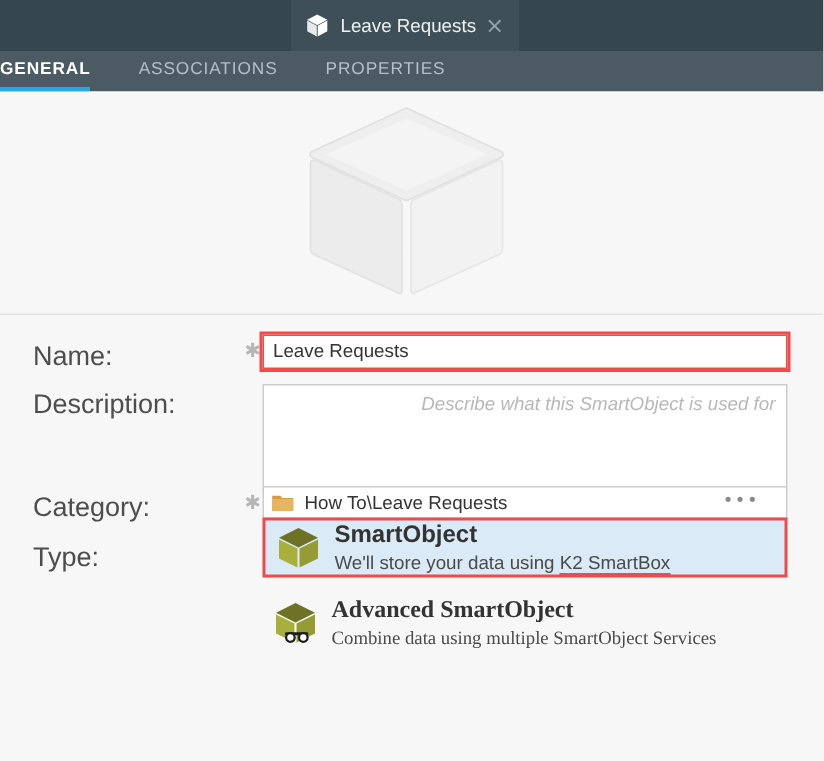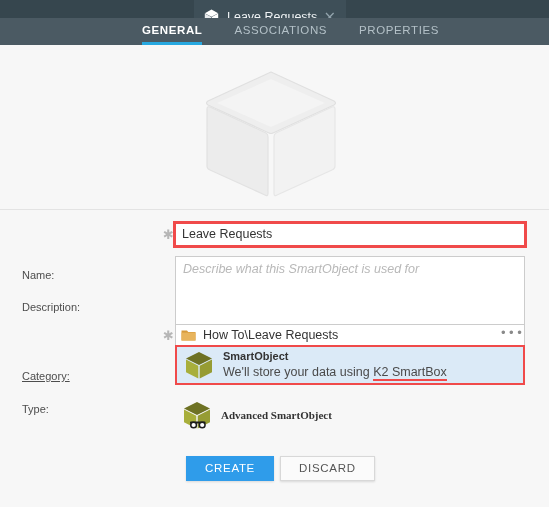--- a/index.html
+++ b/index.html
@@ -46,26 +46,25 @@
     flex: 0 0 auto;
     color: #93a4ad;
     font-size: 15px;
     line-height: 1;
     padding: 0 2px;
     font-family: "DejaVu Sans", sans-serif;
   }
 
   
   .tabstrip {
-    position: absolute; top: 18px; left: 0;
+    position: absolute; top: 34px; left: 0;
     width: 549px; height: 27px;
     background: #4b5a63;
     display: flex;
     align-items: flex-start;
-    padding-left: 142px;
   }
   .nav-tab {
     position: relative;
     height: 27px;
     padding: 6px 0 0 0;
     margin-right: 32px;
     font-size: 11.5px;
     letter-spacing: 0.6px;
     color: #b3c0c7;
     white-space: nowrap;
@@ -94,23 +93,22 @@
 
   
   .form {
     position: absolute; top: 211px; left: 0;
     width: 549px; height: 296px;
     background: #f7f7f7;
   }
   .row { position: absolute; left: 0; width: 549px; }
   .lbl {
     position: absolute; left: 22px;
-    font-size: 11px;
+    font-size: 18px;
     color: #4d4d4d;
-    margin-top: 42px;
   }
   .star {
     position: absolute; left: 163px;
     color: #b6b6b6;
     font-size: 13px;
     line-height: 1;
     font-family: "DejaVu Sans", sans-serif;
   }
   .field {
     position: absolute; left: 175px;
@@ -130,25 +128,26 @@
     top: 0px; height: 23px;
     line-height: 21px;
     padding: 0 6px;
   }
   .desc-input {
     top: 33px; height: 72px;
     padding: 5px 7px;
     color: #b8b8b8;
     font-style: italic;
     font-size: 12.5px;
+    text-align: right;
   }
   .cat-input {
     top: 101px; height: 22px;
     display: flex; align-items: center;
-    padding: 0 0 0 5px;
+    padding: 0 18px 0 5px;
   }
   .cat-folder { flex: 0 0 auto; display: block; }
   .cat-text { flex: 1 1 auto; margin-left: 7px; color: #333; }
   .cat-ellipsis {
     flex: 0 0 auto;
     color: #8a8a8a;
     font-size: 12px;
     letter-spacing: 1px;
     line-height: 1;
     padding-bottom: 4px;
@@ -164,21 +163,21 @@
   }
   .opt-sel {
     top: 134px;
     background: #dbeaf7;
     border: 2px solid #f04a4a;
   }
   .opt-alt { top: 184px; background: transparent; font-family: Liberation Serif, serif; }
   .opt-icon { flex: 0 0 auto; display: block; }
   .opt-text { margin-left: 9px; line-height: 1.32; }
   .opt-title {
-    font-size: 11px; font-weight: bold; color: #333;
+    font-size: 16px; font-weight: bold; color: #333;
     display: block;
   }
   .opt-sub { font-size: 12.5px; color: #4a4a4a; display: block; text-align: right; }
   .link-underline {
     color: #4a4a4a;
     border-bottom: 2px solid #f04a4a;
     padding-bottom: 0px;
   }
 
   
@@ -240,21 +239,21 @@
       <span class="star" style="top:5px;">✱</span>
       <div class="field name-input redbox">Leave Requests</div>
     </div>
 
     <div class="row" style="top:12px;">
       <span class="lbl" style="top:36px;">Description:</span>
       <div class="field desc-input">Describe what this SmartObject is used for</div>
     </div>
 
     <div class="row" style="top:12px;">
-      <span class="lbl" style="top:105px;text-decoration:underline;">Category:</span>
+      <span class="lbl" style="top:105px;">Category:</span>
       <span class="star" style="top:106px;">✱</span>
       <div class="field cat-input">
         <svg class="cat-folder" width="15" height="13" viewBox="0 0 15 13">
           <path d="M0.5 1.5 H6 L7.2 3 H14.5 V11.5 H0.5 Z" fill="#d79b3c"></path>
           <rect x="0.5" y="3.6" width="14" height="7.9" fill="#e8b45c"></rect>
         </svg>
         <span class="cat-text">How To\Leave Requests</span>
         <span class="cat-ellipsis">•••</span>
       </div>
     </div>
@@ -285,22 +284,19 @@
           <circle cx="11.6" cy="25" r="3.6"></circle>
           <circle cx="20.2" cy="25" r="3.6"></circle>
         </g>
         <g fill="#ffffff">
           <circle cx="11.6" cy="25" r="2.1"></circle>
           <circle cx="20.2" cy="25" r="2.1"></circle>
         </g>
       </svg>
       <span class="opt-text">
         <span class="opt-title">Advanced SmartObject</span>
+        <span class="opt-sub">Combine data using multiple SmartObject Services</span>
       </span>
     </div>
 
-    <div class="btns">
-      <div class="btn btn-primary">CREATE</div>
-      <div class="btn btn-secondary">DISCARD</div>
-    </div>
 
   </div>
 </div>
 
 </body></html>

